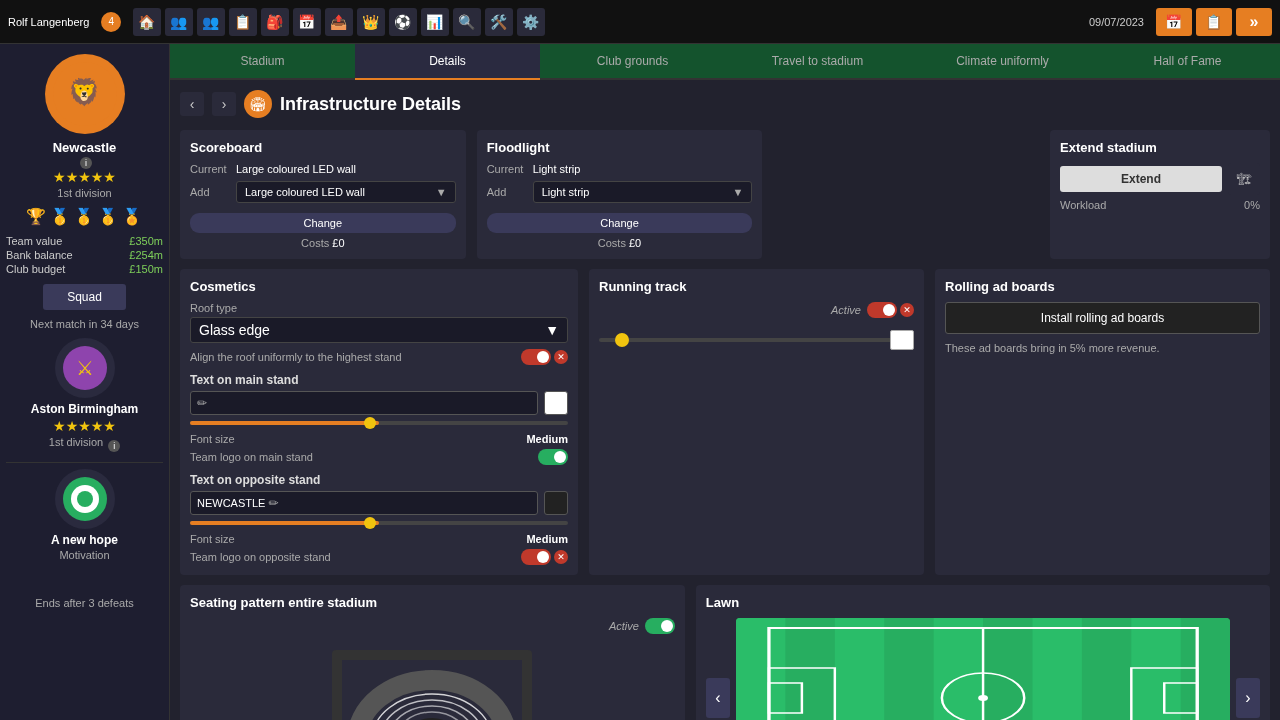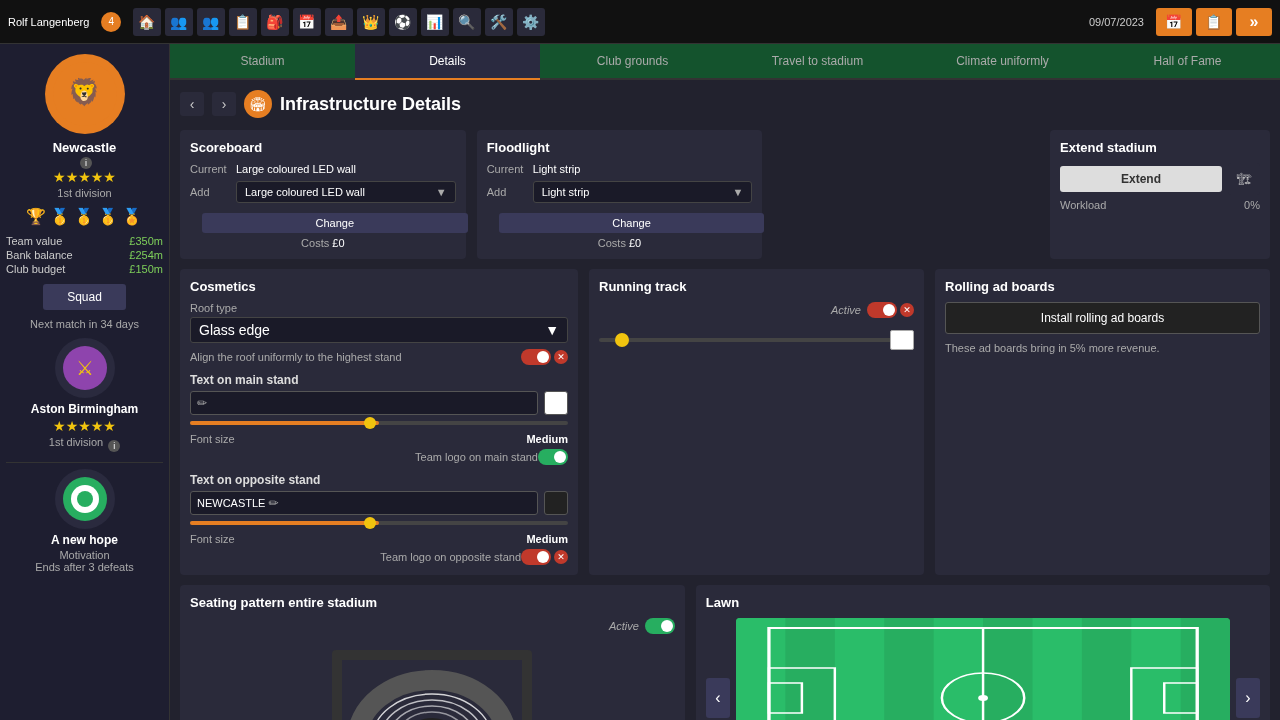--- a/index.html
+++ b/index.html
@@ -22,21 +22,21 @@
     .division { color: #aaa; font-size: 11px; margin-bottom: 8px; }
     .trophies { display: flex; gap: 4px; margin-bottom: 8px; }
     .trophy { font-size: 16px; color: #f1c40f; }
     .stat-row { width: 100%; display: flex; justify-content: space-between; font-size: 11px; color: #ccc; margin: 1px 0; }
     .stat-val { color: #7ecf5a; }
     .squad-btn { background: #3a3a5a; color: #fff; border: none; padding: 6px 24px; border-radius: 3px; cursor: pointer; margin: 8px 0; font-size: 12px; }
     .next-match { color: #aaa; font-size: 11px; margin-bottom: 8px; }
     .team2-logo { width: 60px; height: 60px; background: #2a2a3e; border-radius: 50%; display: flex; align-items: center; justify-content: center; margin-bottom: 4px; }
     .team2-name { color: #fff; font-size: 12px; font-weight: bold; margin-bottom: 2px; }
     .motivation-label { color: #aaa; font-size: 11px; }
-    .motivation-val { color: #aaa; font-size: 11px; }
+    .motivation-val { color: #aaa; font-size: 11px; margin-top: 36px; }
     .sidebar-divider { width: 100%; height: 1px; background: #333; margin: 6px 0; }
     .info-icon { display: inline-block; width: 12px; height: 12px; background: #555; border-radius: 50%; text-align: center; line-height: 12px; font-size: 9px; color: #fff; margin-left: 3px; cursor: pointer; }
 
     
     #tabs { position: absolute; left: 170px; top: 44px; width: 1110px; height: 36px; background: #14532d; display: flex; border-bottom: 2px solid #333; }
     .tab { flex: 1; display: flex; align-items: center; justify-content: center; cursor: pointer; font-size: 12px; color: #aaa; border-bottom: 2px solid transparent; margin-bottom: -2px; }
     .tab.active { color: #fff; background: #2a2a40; border-bottom: 2px solid #e67e22; }
 
     
     #main { position: absolute; left: 170px; top: 80px; width: 1110px; height: 640px; background: #22222e; overflow-y: auto; padding: 10px; }
@@ -52,21 +52,21 @@
     .sections-row { display: flex; gap: 11px; margin-bottom: 10px; }
     .section-box { background: #2a2a3a; border-radius: 4px; padding: 10px; flex: 1; }
     .section-title { color: #fff; font-size: 13px; font-weight: bold; margin-bottom: 8px; }
 
     
     .field-row { display: flex; align-items: center; margin-bottom: 6px; gap: 6px; }
     .field-label { color: #aaa; font-size: 11px; min-width: 40px; }
     .field-val { color: #fff; font-size: 11px; }
     .dropdown-fake { background: #1a1a28; border: 1px solid #444; border-radius: 3px; color: #fff; font-size: 11px; padding: 4px 8px; flex: 1; display: flex; align-items: center; justify-content: space-between; cursor: pointer; }
     .dropdown-arrow { color: #aaa; }
-    .change-btn { background: #3a3a5a; color: #fff; border: none; padding: 4px 16px; border-radius: 3px; cursor: pointer; font-size: 11px; width: 100%; margin: 4px 12px; }
+    .change-btn { background: #3a3a5a; color: #fff; border: none; padding: 4px 16px; border-radius: 9px; cursor: pointer; font-size: 11px; width: 100%; margin: 4px 0; }
     .costs-row { font-size: 11px; color: #aaa; text-align: center; }
     .costs-val { color: #fff; }
 
     
     .extend-box { background: #2a2a3a; border-radius: 4px; padding: 10px; }
     .extend-btn { background: #ddd; color: #333; border: none; padding: 6px; border-radius: 3px; cursor: pointer; font-size: 12px; font-weight: bold; flex: 1; }
     .workload-row { display: flex; justify-content: space-between; font-size: 11px; color: #aaa; margin-top: 4px; }
 
     
     .cosmetics-box { flex: 1; }
@@ -81,21 +81,21 @@
     .text-input-row { display: flex; align-items: center; gap: 6px; margin-bottom: 6px; }
     .text-input-fake { background: #1a1a28; border: 1px solid #555; border-radius: 3px; color: #fff; font-size: 11px; padding: 4px 6px; flex: 1; }
     .edit-icon { color: #aaa; font-size: 12px; cursor: pointer; }
     .color-swatch { width: 24px; height: 24px; border: 1px solid #555; border-radius: 3px; }
     .slider-row { margin: 4px 0 8px; }
     .slider-fake { width: 100%; height: 4px; background: #444; border-radius: 2px; position: relative; }
     .slider-fill { height: 4px; background: #e67e22; border-radius: 2px; }
     .slider-knob { width: 12px; height: 12px; background: #f1c40f; border-radius: 50%; position: absolute; top: -4px; }
     .font-size-row { display: flex; justify-content: space-between; font-size: 11px; color: #aaa; margin-bottom: 4px; }
     .font-size-val { color: #fff; font-weight: bold; }
-    .logo-row { display: flex; align-items: center; justify-content: flex-end; font-size: 11px; color: #aaa; }
+    .logo-row { display: flex; align-items: center; justify-content: space-between; font-size: 11px; color: #aaa; }
 
     
     .running-track-box { flex: 1; }
     .active-row { display: flex; align-items: center; justify-content: flex-end; gap: 6px; margin-bottom: 8px; }
     .active-label { color: #aaa; font-size: 11px; font-style: italic; }
     .track-slider { width: 100%; height: 4px; background: #444; border-radius: 2px; position: relative; margin: 20px 0; }
     .track-knob { width: 14px; height: 14px; background: #f1c40f; border-radius: 50%; position: absolute; top: -5px; left: 5%; }
     .track-end { width: 24px; height: 20px; background: #fff; border: 1px solid #aaa; border-radius: 2px; position: absolute; right: 0; top: -8px; }
     .oval-container { width: 200px; height: 180px; background: #333; border-radius: 4px; display: flex; align-items: center; justify-content: center; position: relative; margin: 8px 0; }
     .pattern-nav { display: flex; align-items: center; justify-content: space-between; width: 100%; }

